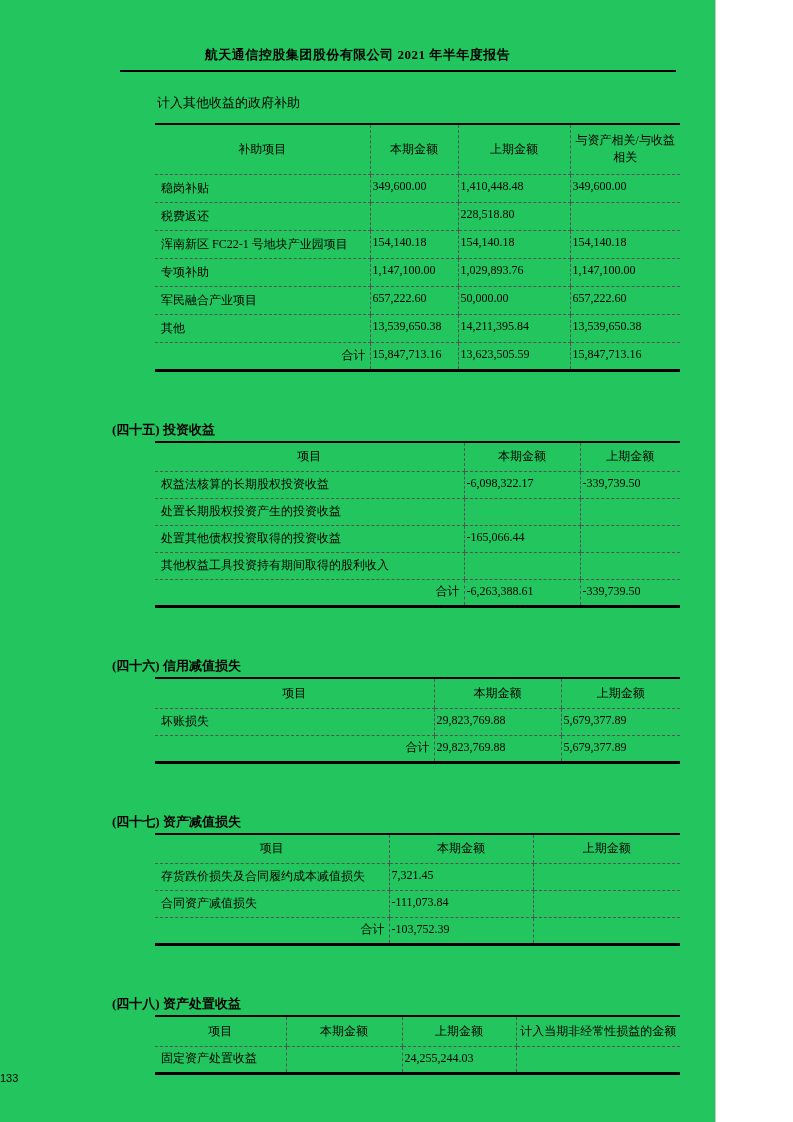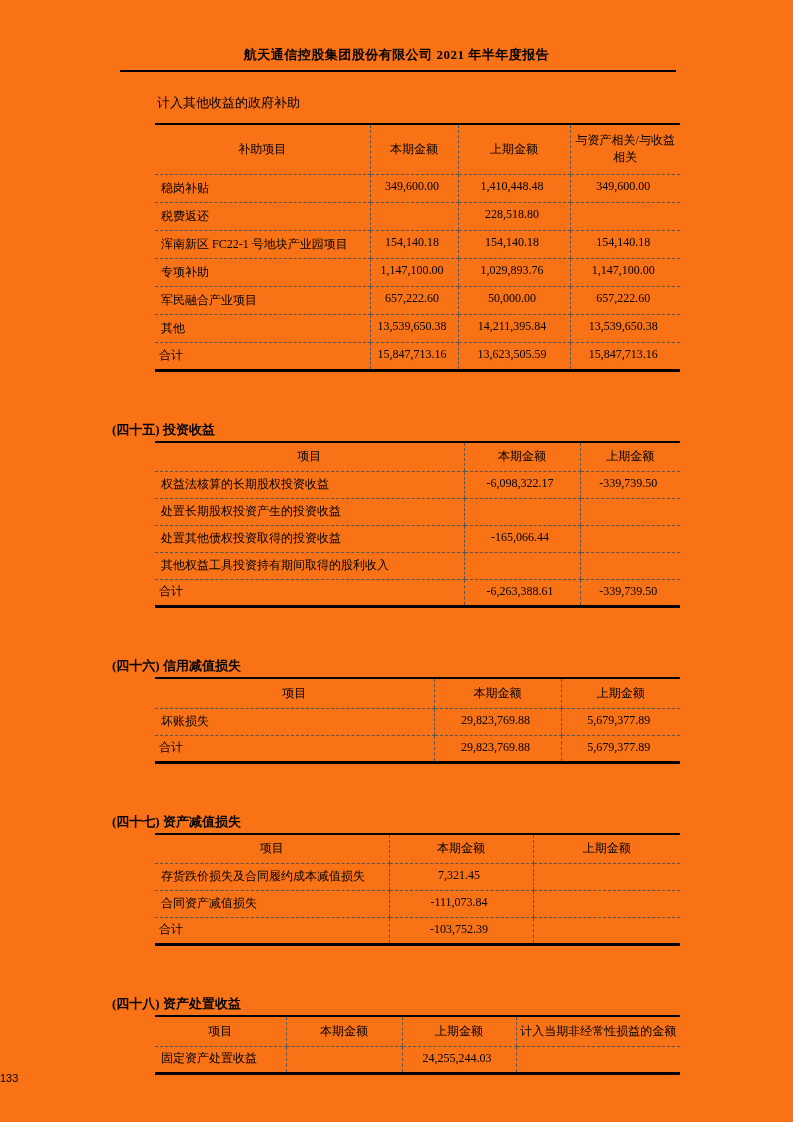--- a/index.html
+++ b/index.html
@@ -1,22 +1,22 @@
 <!DOCTYPE html>
 <html><head>
 <meta charset="utf-8">
 <style>
   * { box-sizing: border-box; margin: 0; padding: 0; }
   html, body { background: #ffffff; }
   body { font-family: "Liberation Serif", "DejaVu Serif", serif; color: #000; }
   .page {
     position: relative;
-    width: 793px;
+    width: 715px;
     height: 1122px;
-    background: #f97316;
+    background: #22c55e;
     outline: 1px solid #c9c9c9;
     overflow: hidden;
   }
   .page-header {
     position: absolute;
     top: 46px; left: 0; right: 0;
     text-align: center;
     font-size: 13px;
     font-weight: bold;
     letter-spacing: 0.5px;
@@ -60,22 +60,22 @@
     text-align: center;
     vertical-align: middle;
     border-bottom: 1px dashed #555;
     padding: 2px 3px;
     line-height: 17px;
   }
   .rpt-table th + th, .rpt-table td + td { border-left: 1px dashed #555; }
   .rpt-table tbody tr:not(:last-child) td { border-bottom: 1px dashed #555; }
   .rpt-table td { overflow: hidden; line-height: 15px; }
   .rpt-table td.lbl { text-align: left;  vertical-align: bottom; padding: 2px 4px 6px 6px; }
-  .rpt-table td.num { text-align: center; vertical-align: top;    padding: 4px 6px 2px 2px; }
-  .rpt-table td.ctr { text-align: left; vertical-align: bottom; padding: 2px 4px 6px 4px; }
+  .rpt-table td.num { text-align: left; vertical-align: top;    padding: 4px 6px 2px 2px; }
+  .rpt-table td.ctr { text-align: right; vertical-align: bottom; padding: 2px 4px 6px 4px; }
   .tbl-large th { height: 50px; }
   .tbl-large td { height: 28px; }
   .tbl-small th { height: 30px; }
   .tbl-small td { height: 27px; }
   .page-number {
     position: absolute;
     bottom: 38px; left: 0; right: 8px;
     font-size: 11px;
     font-family: "Liberation Sans", "DejaVu Sans", sans-serif;
     margin-top: 36px;

